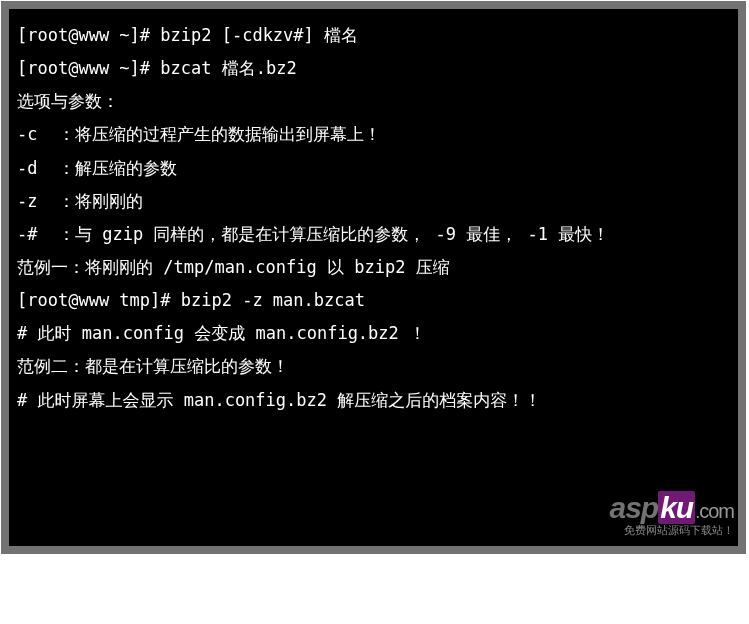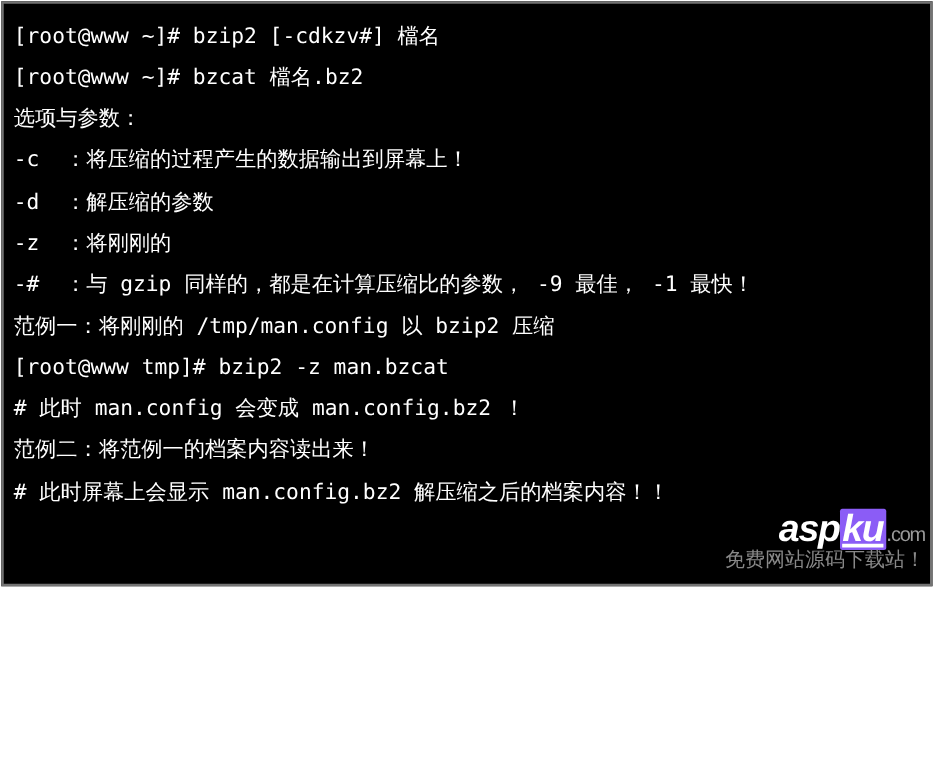--- a/index.html
+++ b/index.html
@@ -11,22 +11,22 @@
     width: 749px;
     height: 624px;
     background: #fff;
     font-family: "Microsoft YaHei", "SimSun", Arial, sans-serif;
     position: relative;
   }
   .terminal {
     background: #000;
     color: #fff;
     width: 745px;
-    height: 468px;
-    border: 2px solid #737373;
+    height: 553px;
+    border: 8px solid #737373;
     margin: 1px;
     padding: 10px 8px;
     font-size: 17px;
     line-height: 1.95;
     position: relative;
   }
   .line {
     white-space: pre-wrap;
     font-family: "Microsoft YaHei", "SimSun", monospace;
   }
@@ -37,48 +37,48 @@
     text-align: right;
     line-height: 1;
   }
   .watermark-logo {
     font-family: Arial, sans-serif;
     font-weight: bold;
     font-style: italic;
     font-size: 30px;
     letter-spacing: -1px;
   }
-  .wm-asp { color: #ffffff; }
-  .wm-ku { color: #fff; background: #8b5cf6; padding: 0 2px; border-radius: 2px; text-decoration: underline;}
+  .wm-asp { color: #737373; }
+  .wm-ku { color: #fff; background: #701a75; padding: 0 2px; border-radius: 2px;}
   .wm-dot { color: #999; font-size: 18px; font-style: normal; font-weight: normal;}
-  .wm-com { color: #999; font-size: 16px; font-style: normal; font-weight: normal;}
+  .wm-com { color: #999; font-size: 20px; font-style: normal; font-weight: normal;}
   .watermark-sub {
     color: #888;
-    font-size: 16px;
+    font-size: 11px;
     margin-top: 2px;
     letter-spacing: 0;
   }
 </style>
 </head>
 <body>
 
 <div class="terminal">
   <div class="line">[root@www ~]# bzip2 [-cdkzv#] 檔名</div>
   <div class="line">[root@www ~]# bzcat 檔名.bz2</div>
   <div class="line">选项与参数：</div>
   <div class="line">-c  ：将压缩的过程产生的数据输出到屏幕上！</div>
   <div class="line">-d  ：解压缩的参数</div>
   <div class="line">-z  ：将刚刚的</div>
   <div class="line">-#  ：与 gzip 同样的，都是在计算压缩比的参数， -9 最佳， -1 最快！</div>
   <div class="line"></div>
   <div class="line">范例一：将刚刚的 /tmp/man.config 以 bzip2 压缩</div>
   <div class="line">[root@www tmp]# bzip2 -z man.bzcat</div>
   <div class="line"># 此时 man.config 会变成 man.config.bz2 ！</div>
   <div class="line"></div>
-  <div class="line">范例二：将范例一的档案内容读出来！</div>
+  <div class="line">范例二：都是在计算压缩比的参数！</div>
   <div class="line"># 此时屏幕上会显示 man.config.bz2 解压缩之后的档案内容！！</div>
 
   <div class="watermark">
     <div class="watermark-logo">
       <span class="wm-asp">asp</span><span class="wm-ku">ku</span><span class="wm-dot">.</span><span class="wm-com">com</span>
     </div>
     <div class="watermark-sub">免费网站源码下载站！</div>
   </div>
 </div>
 

